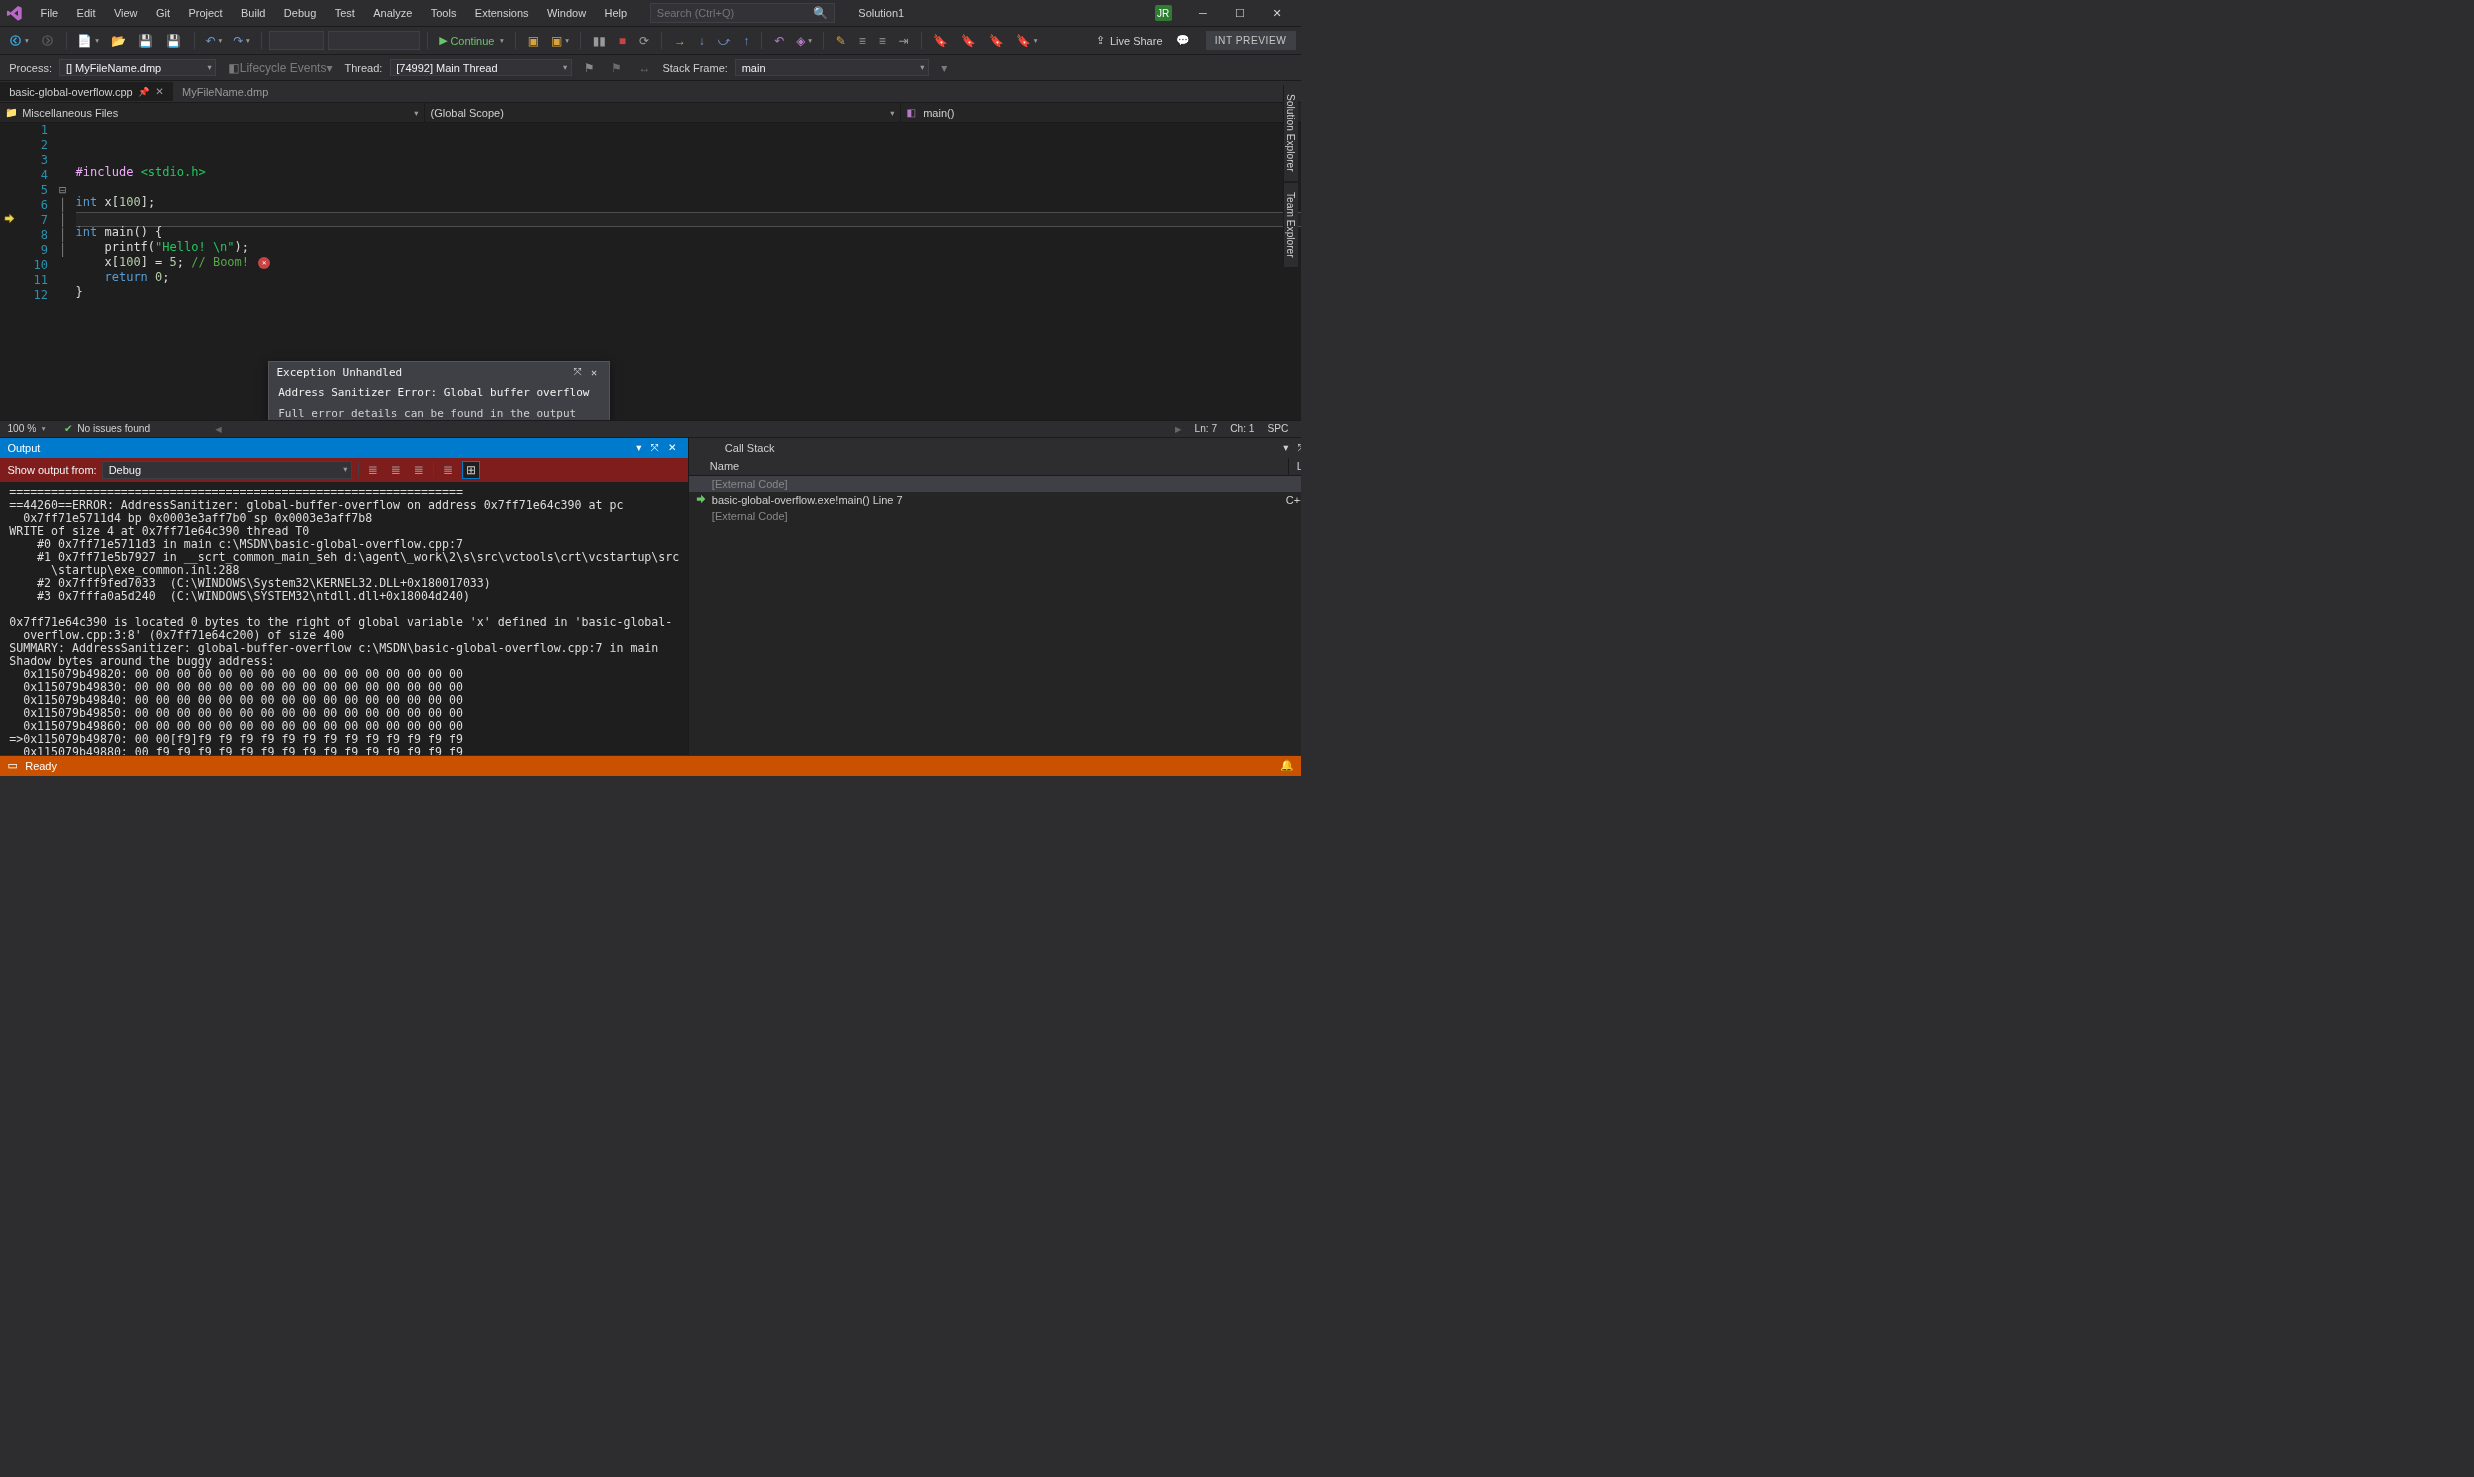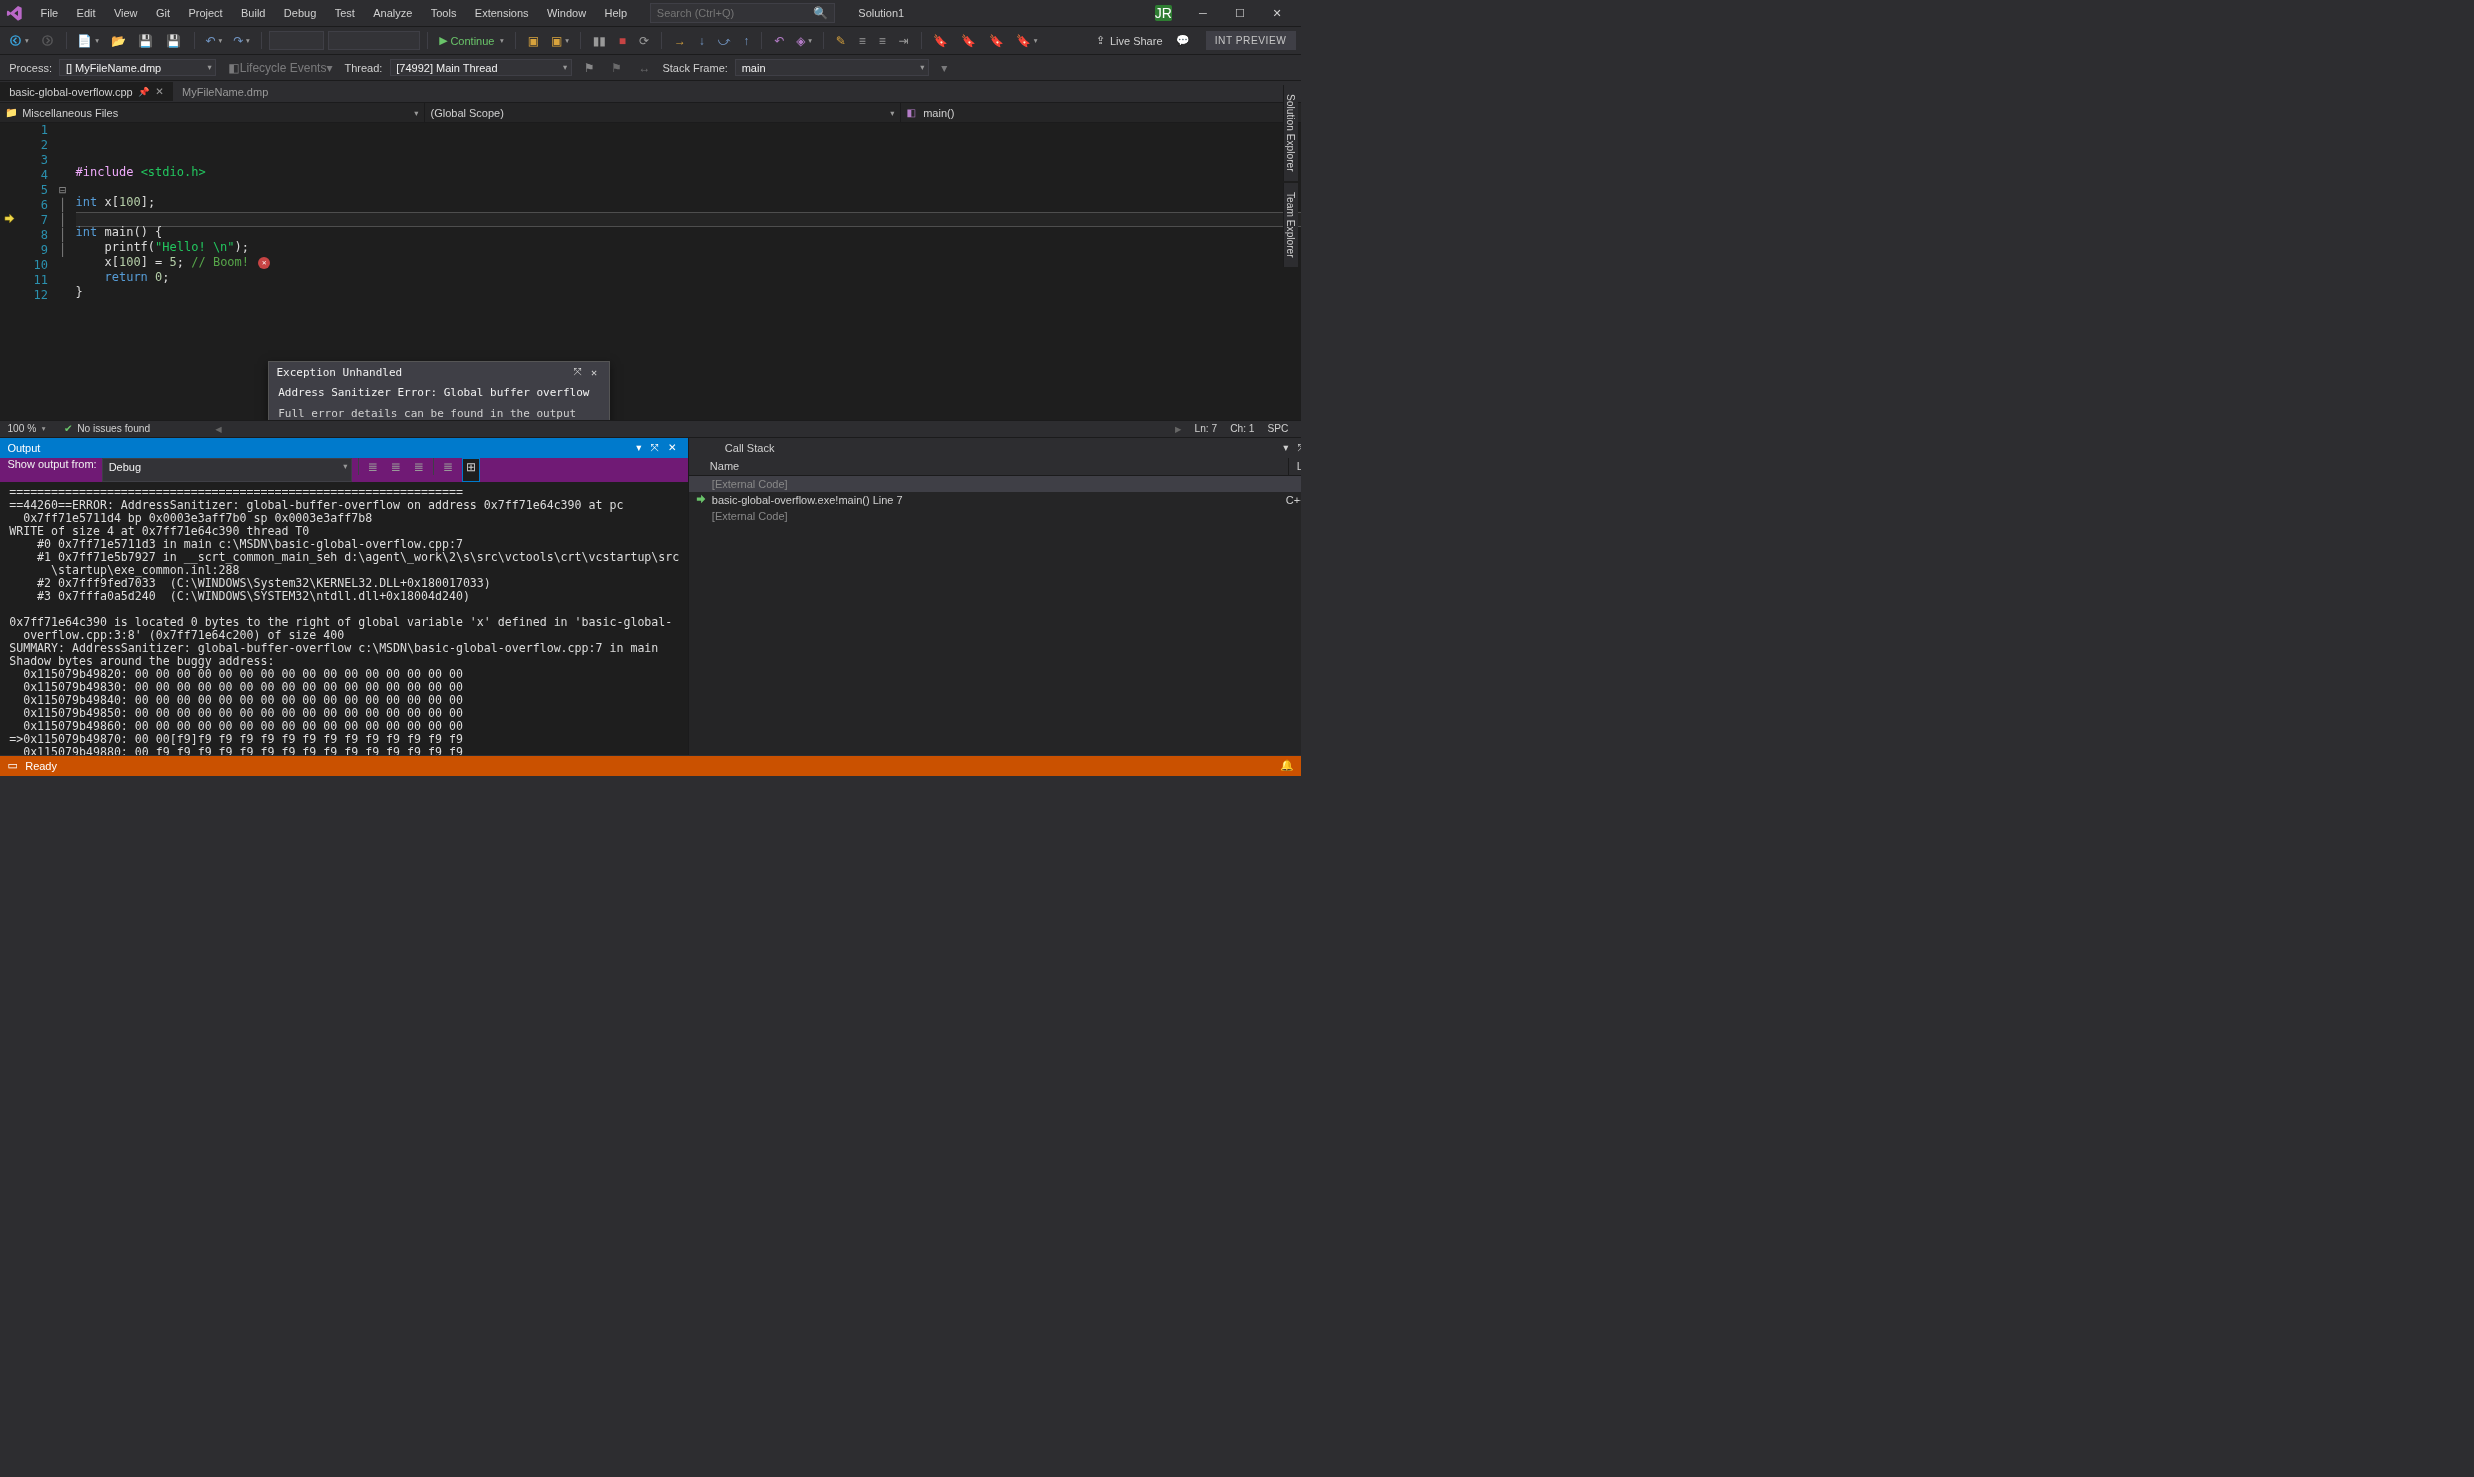--- a/index.html
+++ b/index.html
@@ -50,21 +50,21 @@
   outline: none;
 }
 .search-box .search-icon { color: #d0d0d0; font-size: 12px; }
 .solution-name { margin-left: 23px; color: #d0d0d0; }
 .title-spacer { flex: 1; }
 .user-badge {
   width: 16.6px; height: 16.6px;
   background: #2e7d32;
   border-radius: 1.8px;
   display: flex; align-items: center; justify-content: center;
-  font-size: 14px; color: #fff; margin-right: 13px;
+  font-size: 10px; color: #fff; margin-right: 13px;
 }
 .win-btn { width: 37px; text-align: center; color: #d0d0d0; font-size: 11px; }
 
 .toolbar {
   display: flex;
   align-items: center;
   background: #2d2d30;
   height: 28px;
   padding: 0 5.5px;
   border-bottom: 0.9px solid #1b1b1c;
@@ -261,23 +261,23 @@
 }
 .callstack-panel .panel-hdr {
   background: #2d2d30;
   color: #d0d0d0;
   margin-left: 28px;
 }
 .panel-hdr .ptitle { flex: 1; }
 .panel-hdr .pb { padding: 0 4.6px; font-size: 10.2px; }
 
 .output-toolbar {
-  display: flex; 
+  display: flex; align-items: center;
   height: 24px;
-  background: #701a75;
+  background: #7f1d1d;
   padding: 0 7.4px;
   gap: 5.5px;
 }
 .output-toolbar .combo {
   background: #333337; border: 0.9px solid #3f3f46;
   padding: 1.8px 16.6px 1.8px 5.5px; width: 250px; position: relative;
 }
 .output-toolbar .combo::after {
   content: "▾"; position: absolute; right: 3.7px; top: 1.8px; font-size: 8.3px; color: #999;
 }

